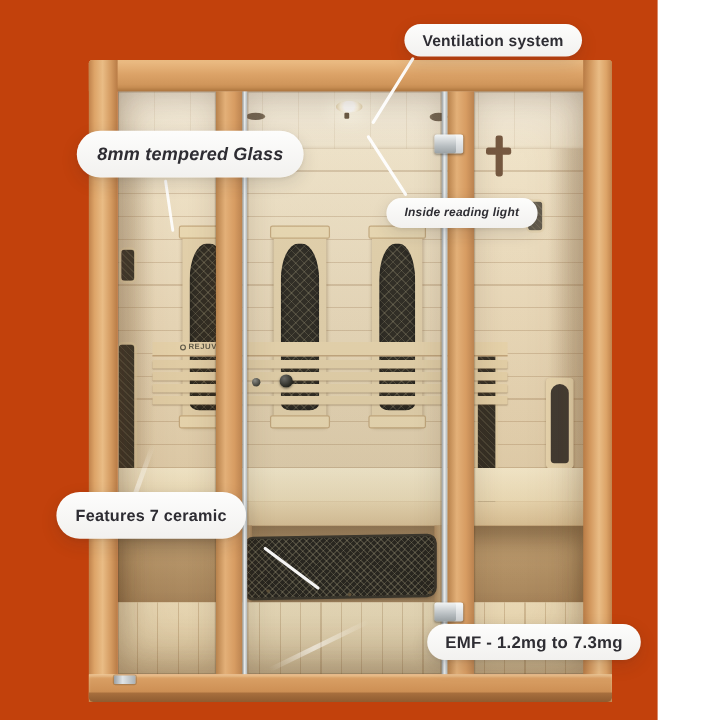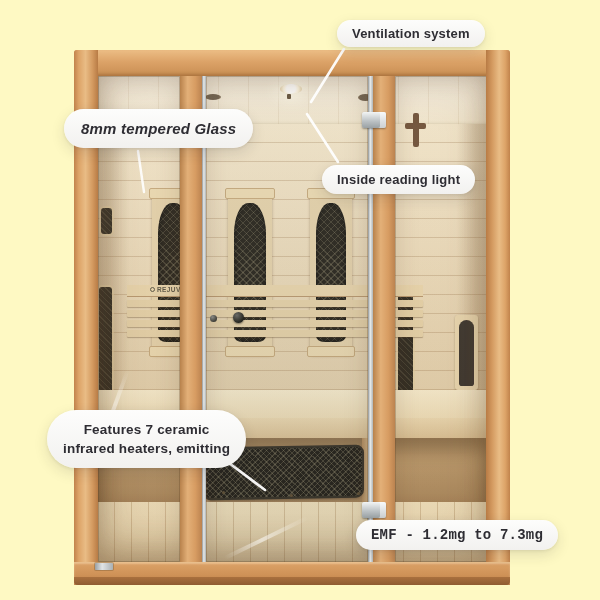--- a/index.html
+++ b/index.html
@@ -1,16 +1,16 @@
 <!DOCTYPE html>
 <html><head>
 <meta charset="utf-8">
 <style>
   html,body{margin:0;padding:0;background:#ffffff;}
-  .stage{position:relative;width:600px;height:600px;background:#fef9c3;overflow:hidden;
+  .stage{position:relative;width:548px;height:600px;background:#c2410c;overflow:hidden;
          font-family:"Liberation Sans", sans-serif;}
 
   
   .sauna{position:absolute;left:74px;top:50px;width:436px;height:535px;}
   .beam{position:absolute;left:0;top:0;width:436px;height:26px;
         background:linear-gradient(180deg,#ecbd85 0%,#dca368 45%,#c88d52 100%);
         border-radius:3px 3px 0 0;box-shadow:inset 0 -2px 3px rgba(120,75,30,.35);}
   .post{position:absolute;top:0;width:24px;height:535px;
         background:linear-gradient(90deg,#c1834c 0%,#dda468 20%,#e9bc85 48%,#d3995f 78%,#b87b45 100%);}
   .post.left{left:0;border-radius:3px 0 0 3px;}
@@ -129,24 +129,24 @@
         background:linear-gradient(90deg,rgba(255,255,255,0),#ffffff 45%,rgba(255,255,255,0));}
 
   
   .leaders{position:absolute;left:0;top:0;width:600px;height:600px;pointer-events:none;}
   .pill{position:absolute;display:flex;align-items:center;justify-content:center;
         background:linear-gradient(180deg,#fdfdfc,#f2f1ef);color:#2e2d33;font-weight:700;
         letter-spacing:.2px;white-space:nowrap;
         box-shadow:0 5px 14px rgba(40,40,45,.13), 0 1px 3px rgba(40,40,45,.09);}
   .pill.p-vent{left:337px;top:20px;padding:6px 15px;font-size:13px;border-radius:16px;}
   .pill.p-glass{left:64px;top:109px;padding:11px 17px;font-size:15px;border-radius:22px;font-style:italic;}
-  .pill.p-light{left:322px;top:165px;padding:7px 15px;font-size:13px;border-radius:16px;}
+  .pill.p-light{left:322px;top:165px;padding:7px 15px;font-size:10px;border-radius:16px;font-style:italic;}
   .pill.p-feat{left:47px;top:410px;padding:10px 16px;font-size:13.5px;border-radius:30px;
         white-space:normal;text-align:center;line-height:1.42;flex-direction:column;}
-  .pill.p-emf{left:356px;top:520px;padding:7px 15px;font-size:14px;border-radius:17px;font-family:Liberation Mono, monospace;}
+  .pill.p-emf{left:356px;top:520px;padding:7px 15px;font-size:14px;border-radius:17px;}
 </style>
 </head>
 <body>
 
 <div class="stage">
 
   <div class="sauna">
 
     <div class="room">
       <div class="ceiling"></div>
@@ -240,19 +240,18 @@
     <span>Ventilation system</span>
   </div>
   <div class="pill p-glass">
     <span>8mm tempered Glass</span>
   </div>
   <div class="pill p-light">
     <span>Inside reading light</span>
   </div>
   <div class="pill p-feat">
     <span>Features 7 ceramic</span>
-    <span>infrared heaters, emitting</span>
   </div>
   <div class="pill p-emf">
     <span>EMF - 1.2mg to 7.3mg</span>
   </div>
 
 </div>
 
 </body></html>

